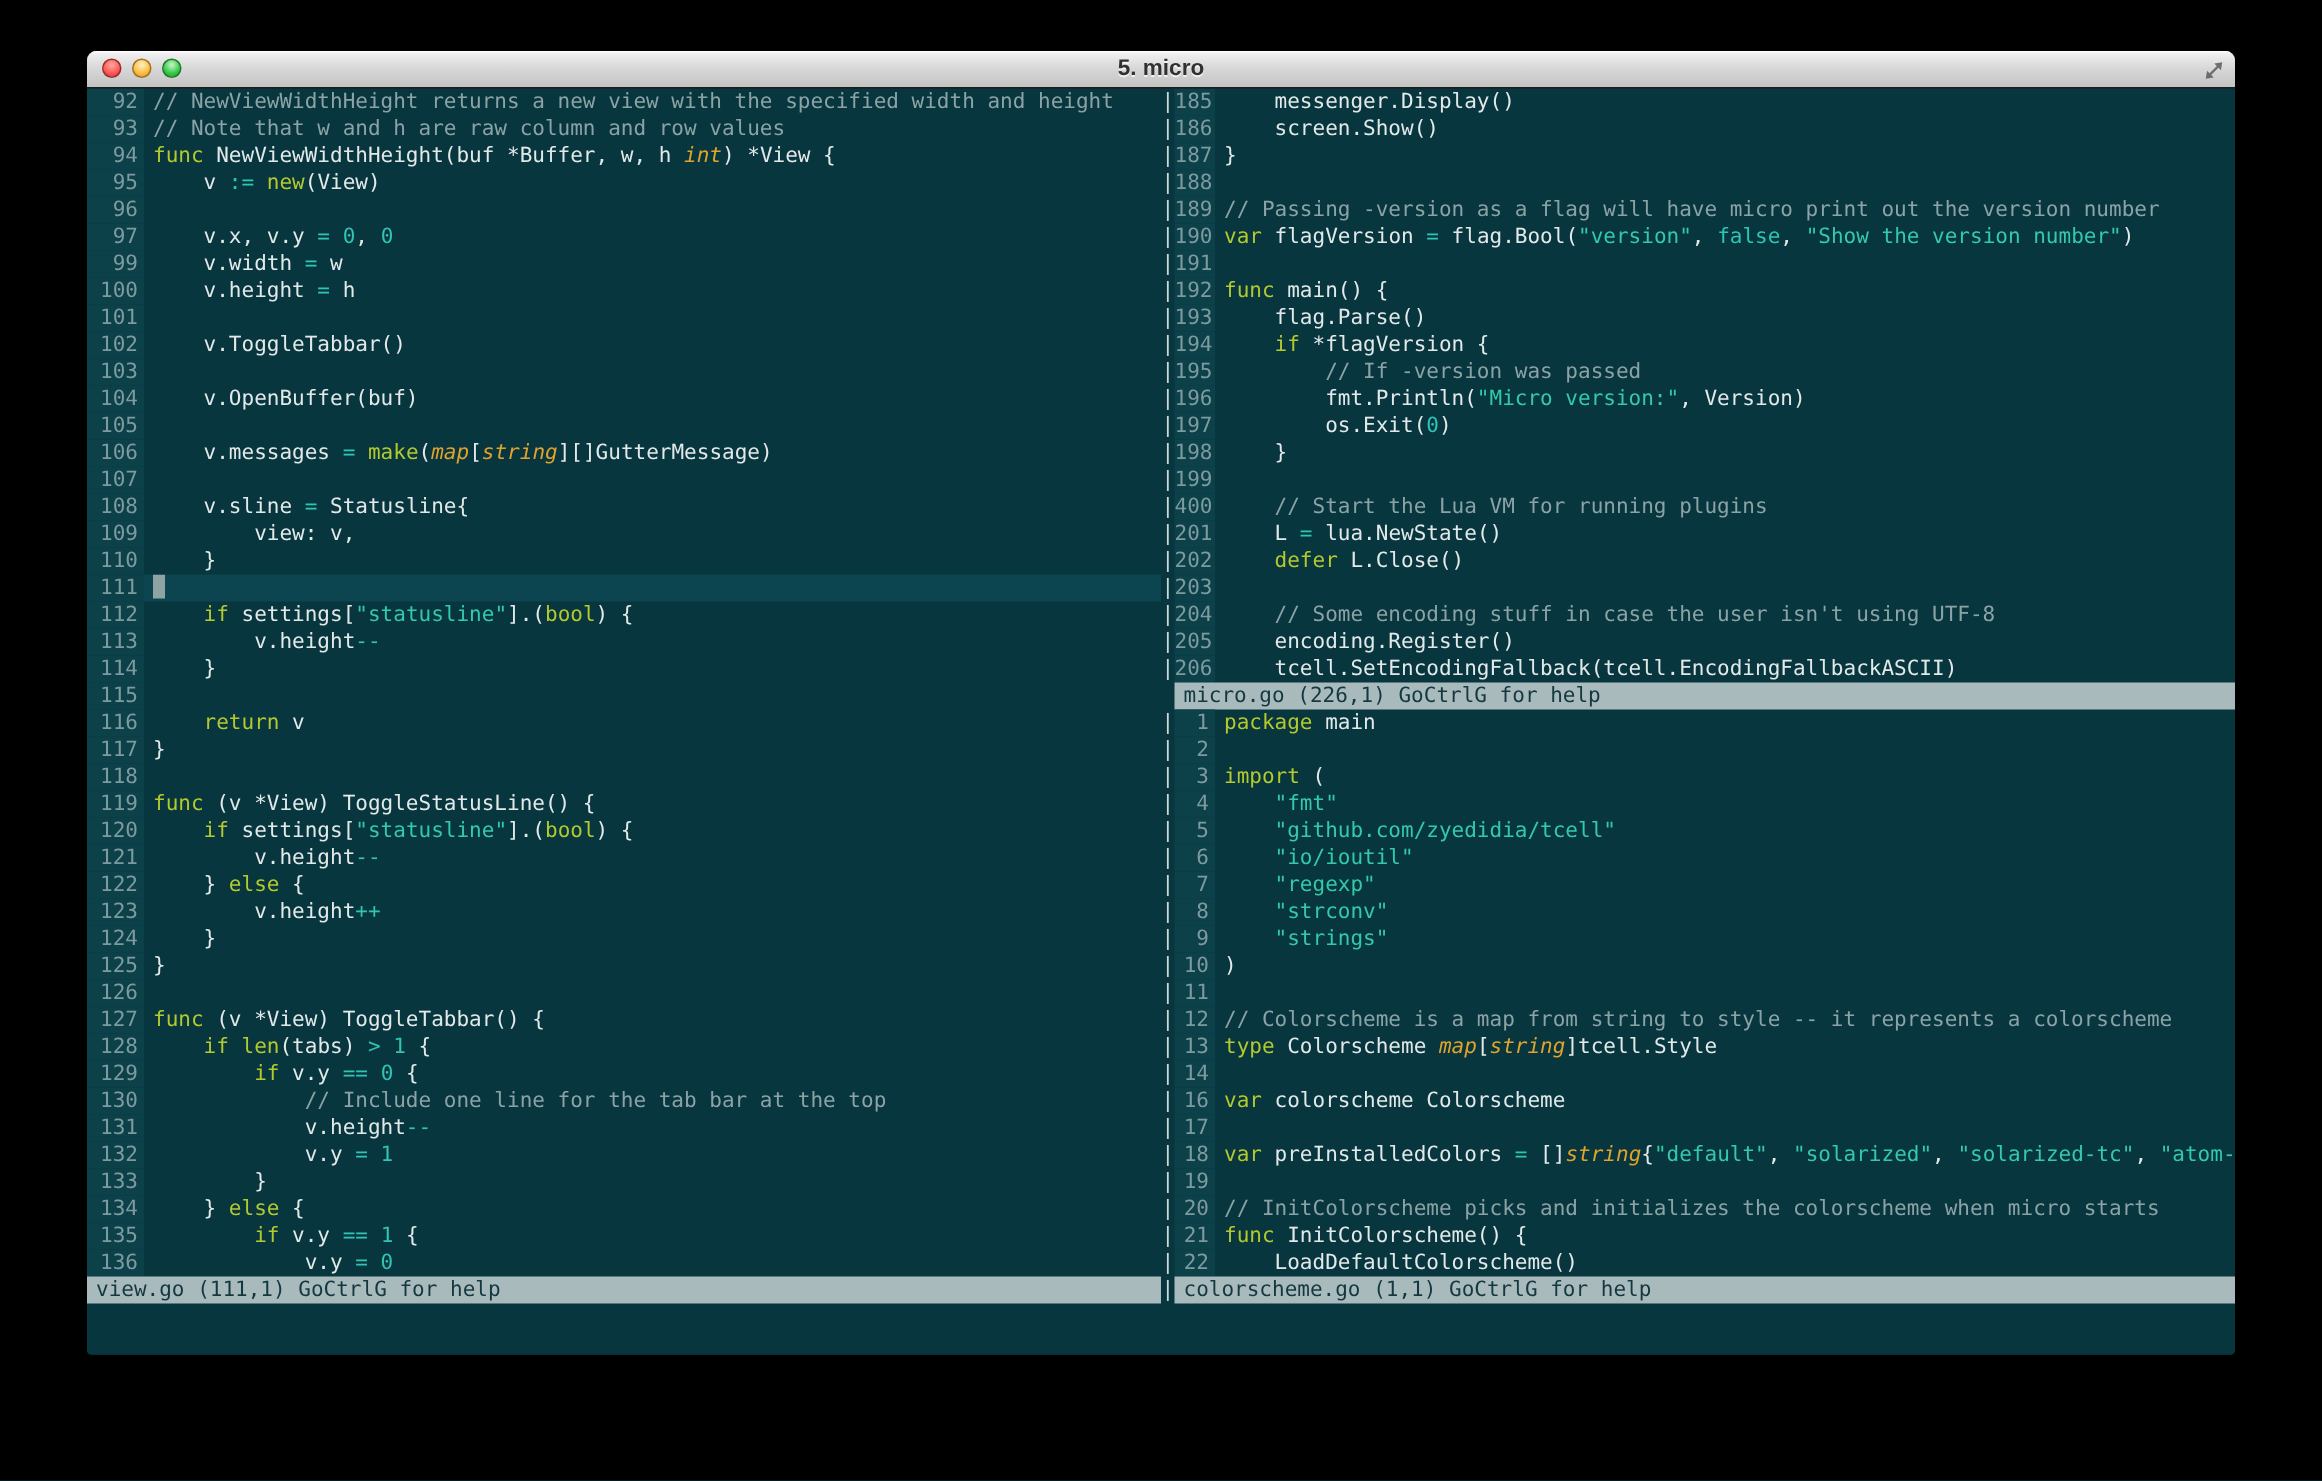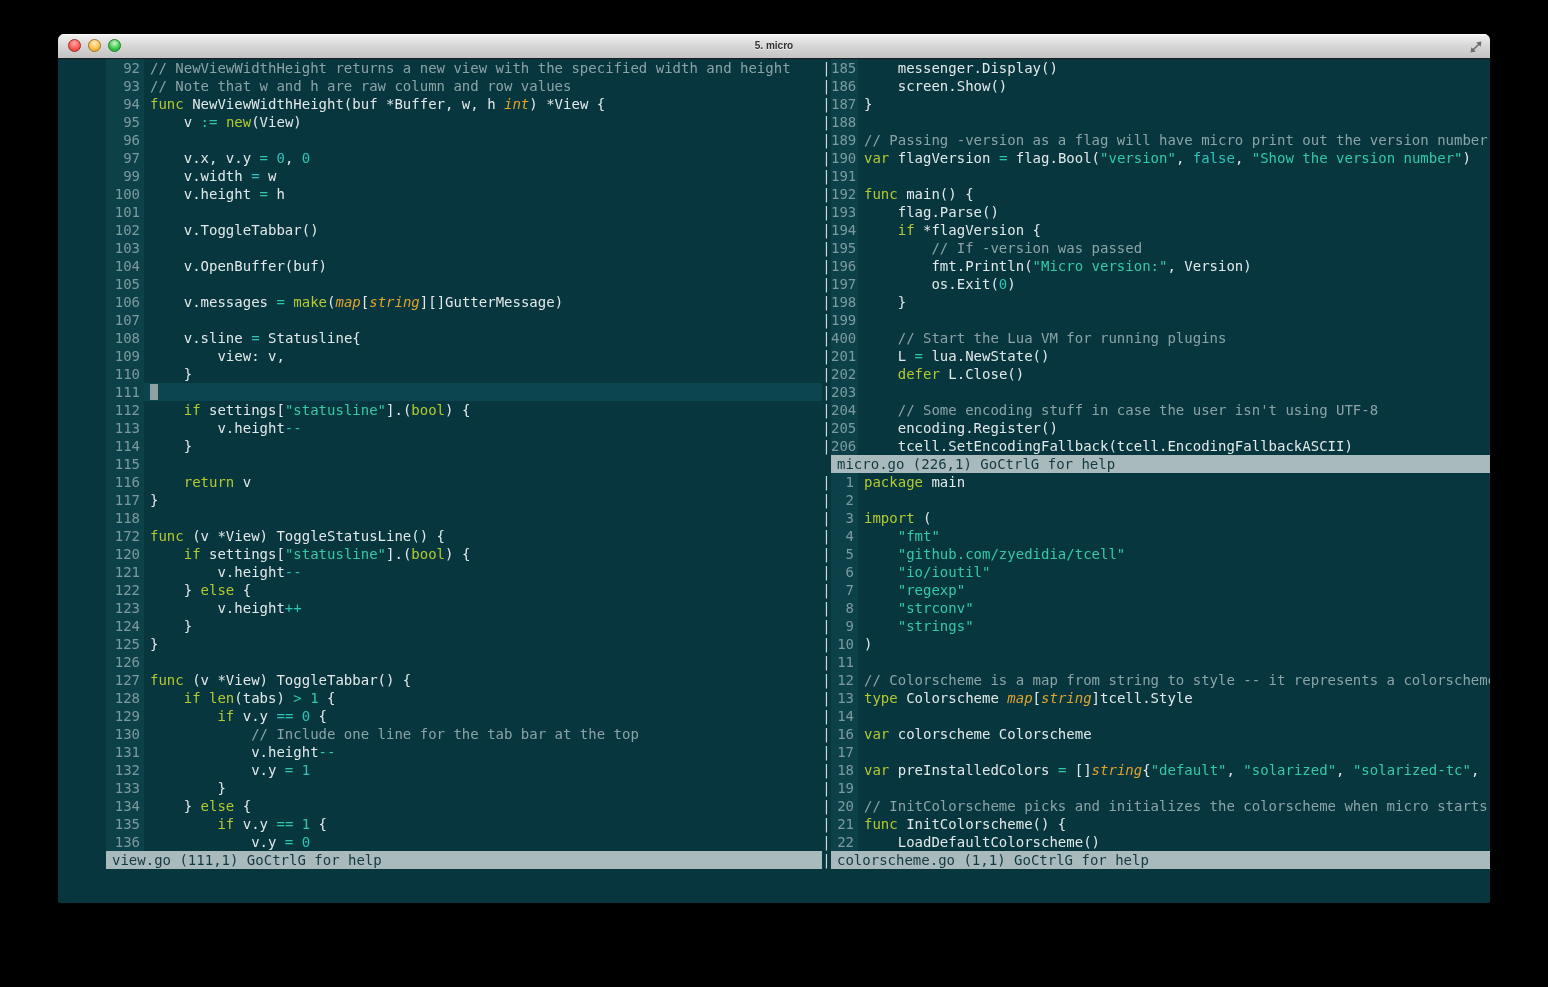--- a/index.html
+++ b/index.html
@@ -22,26 +22,26 @@
     border-bottom:1px solid #1d1d1d;
     box-shadow:inset 0 1px 0 #fdfdfd;
   }
   .lights{position:absolute;left:10px;top:5px;display:flex;gap:7px;}
   .light{width:13px;height:13px;border-radius:50%;box-sizing:border-box;display:inline-block;}
   .light.red{background:radial-gradient(circle at 50% 30%,#ff9d99 10%,var(--traffic_red) 60%,#c33);border:1px solid #9d2b27;}
   .light.yellow{background:radial-gradient(circle at 50% 30%,#ffe9b0 10%,var(--traffic_yellow) 60%,#d59b22);border:1px solid #9f7320;}
   .light.green{background:radial-gradient(circle at 50% 30%,#b2efb5 10%,var(--traffic_green) 60%,#1fa32f);border:1px solid #1f7a28;}
   .title{
     position:absolute;left:0;right:0;top:0;height:24px;line-height:24px;
-    text-align:center;font-family:"Liberation Sans",sans-serif;font-size:10px;
+    text-align:center;font-family:"Liberation Sans",sans-serif;font-size:15px;
     color:#313131;text-shadow:0 1px 0 rgba(255,255,255,.7);font-weight:bold;
   }
   .resize{position:absolute;right:7px;top:5px;width:14px;height:14px;opacity:.75;}
   
-  .content{height:845px;display:flex;flex-direction:column;background:var(--bg);padding-left:48px;}
+  .content{height:845px;display:flex;flex-direction:column;background:var(--bg);}
   .main{display:flex;flex-direction:row;height:828px;}
   .pane-left{width:716px;display:flex;flex-direction:column;}
   .divider{width:9px;display:flex;flex-direction:column;color:var(--divider);font-size:14px;}
   .divrow{height:18px;line-height:18px;text-align:center;}
   .rightcol{flex:1;display:flex;flex-direction:column;min-width:0;}
   .rows{display:flex;flex-direction:column;}
   .row{display:flex;height:18px;line-height:18px;font-size:14px;}
   .gutter{
     flex:none;text-align:right;color:var(--line_number);
     background:var(--gutter_bg);padding-right:4px;box-sizing:border-box;
@@ -182,21 +182,21 @@
             </div>
             <div class="row">
               <span class="gutter">117</span>
               <span class="codeline"><span class="pl">}</span></span>
             </div>
             <div class="row">
               <span class="gutter">118</span>
               <span class="codeline"></span>
             </div>
             <div class="row">
-              <span class="gutter">172</span>
+              <span class="gutter">119</span>
               <span class="codeline"><span class="kw">func</span><span class="pl"> (v *View) ToggleStatusLine() {</span></span>
             </div>
             <div class="row">
               <span class="gutter">120</span>
               <span class="codeline"><span class="pl">    </span><span class="kw">if</span><span class="pl"> settings[</span><span class="st">"statusline"</span><span class="pl">].(</span><span class="kw">bool</span><span class="pl">) {</span></span>
             </div>
             <div class="row">
               <span class="gutter">121</span>
               <span class="codeline"><span class="pl">        v.height</span><span class="op">--</span></span>
             </div>

